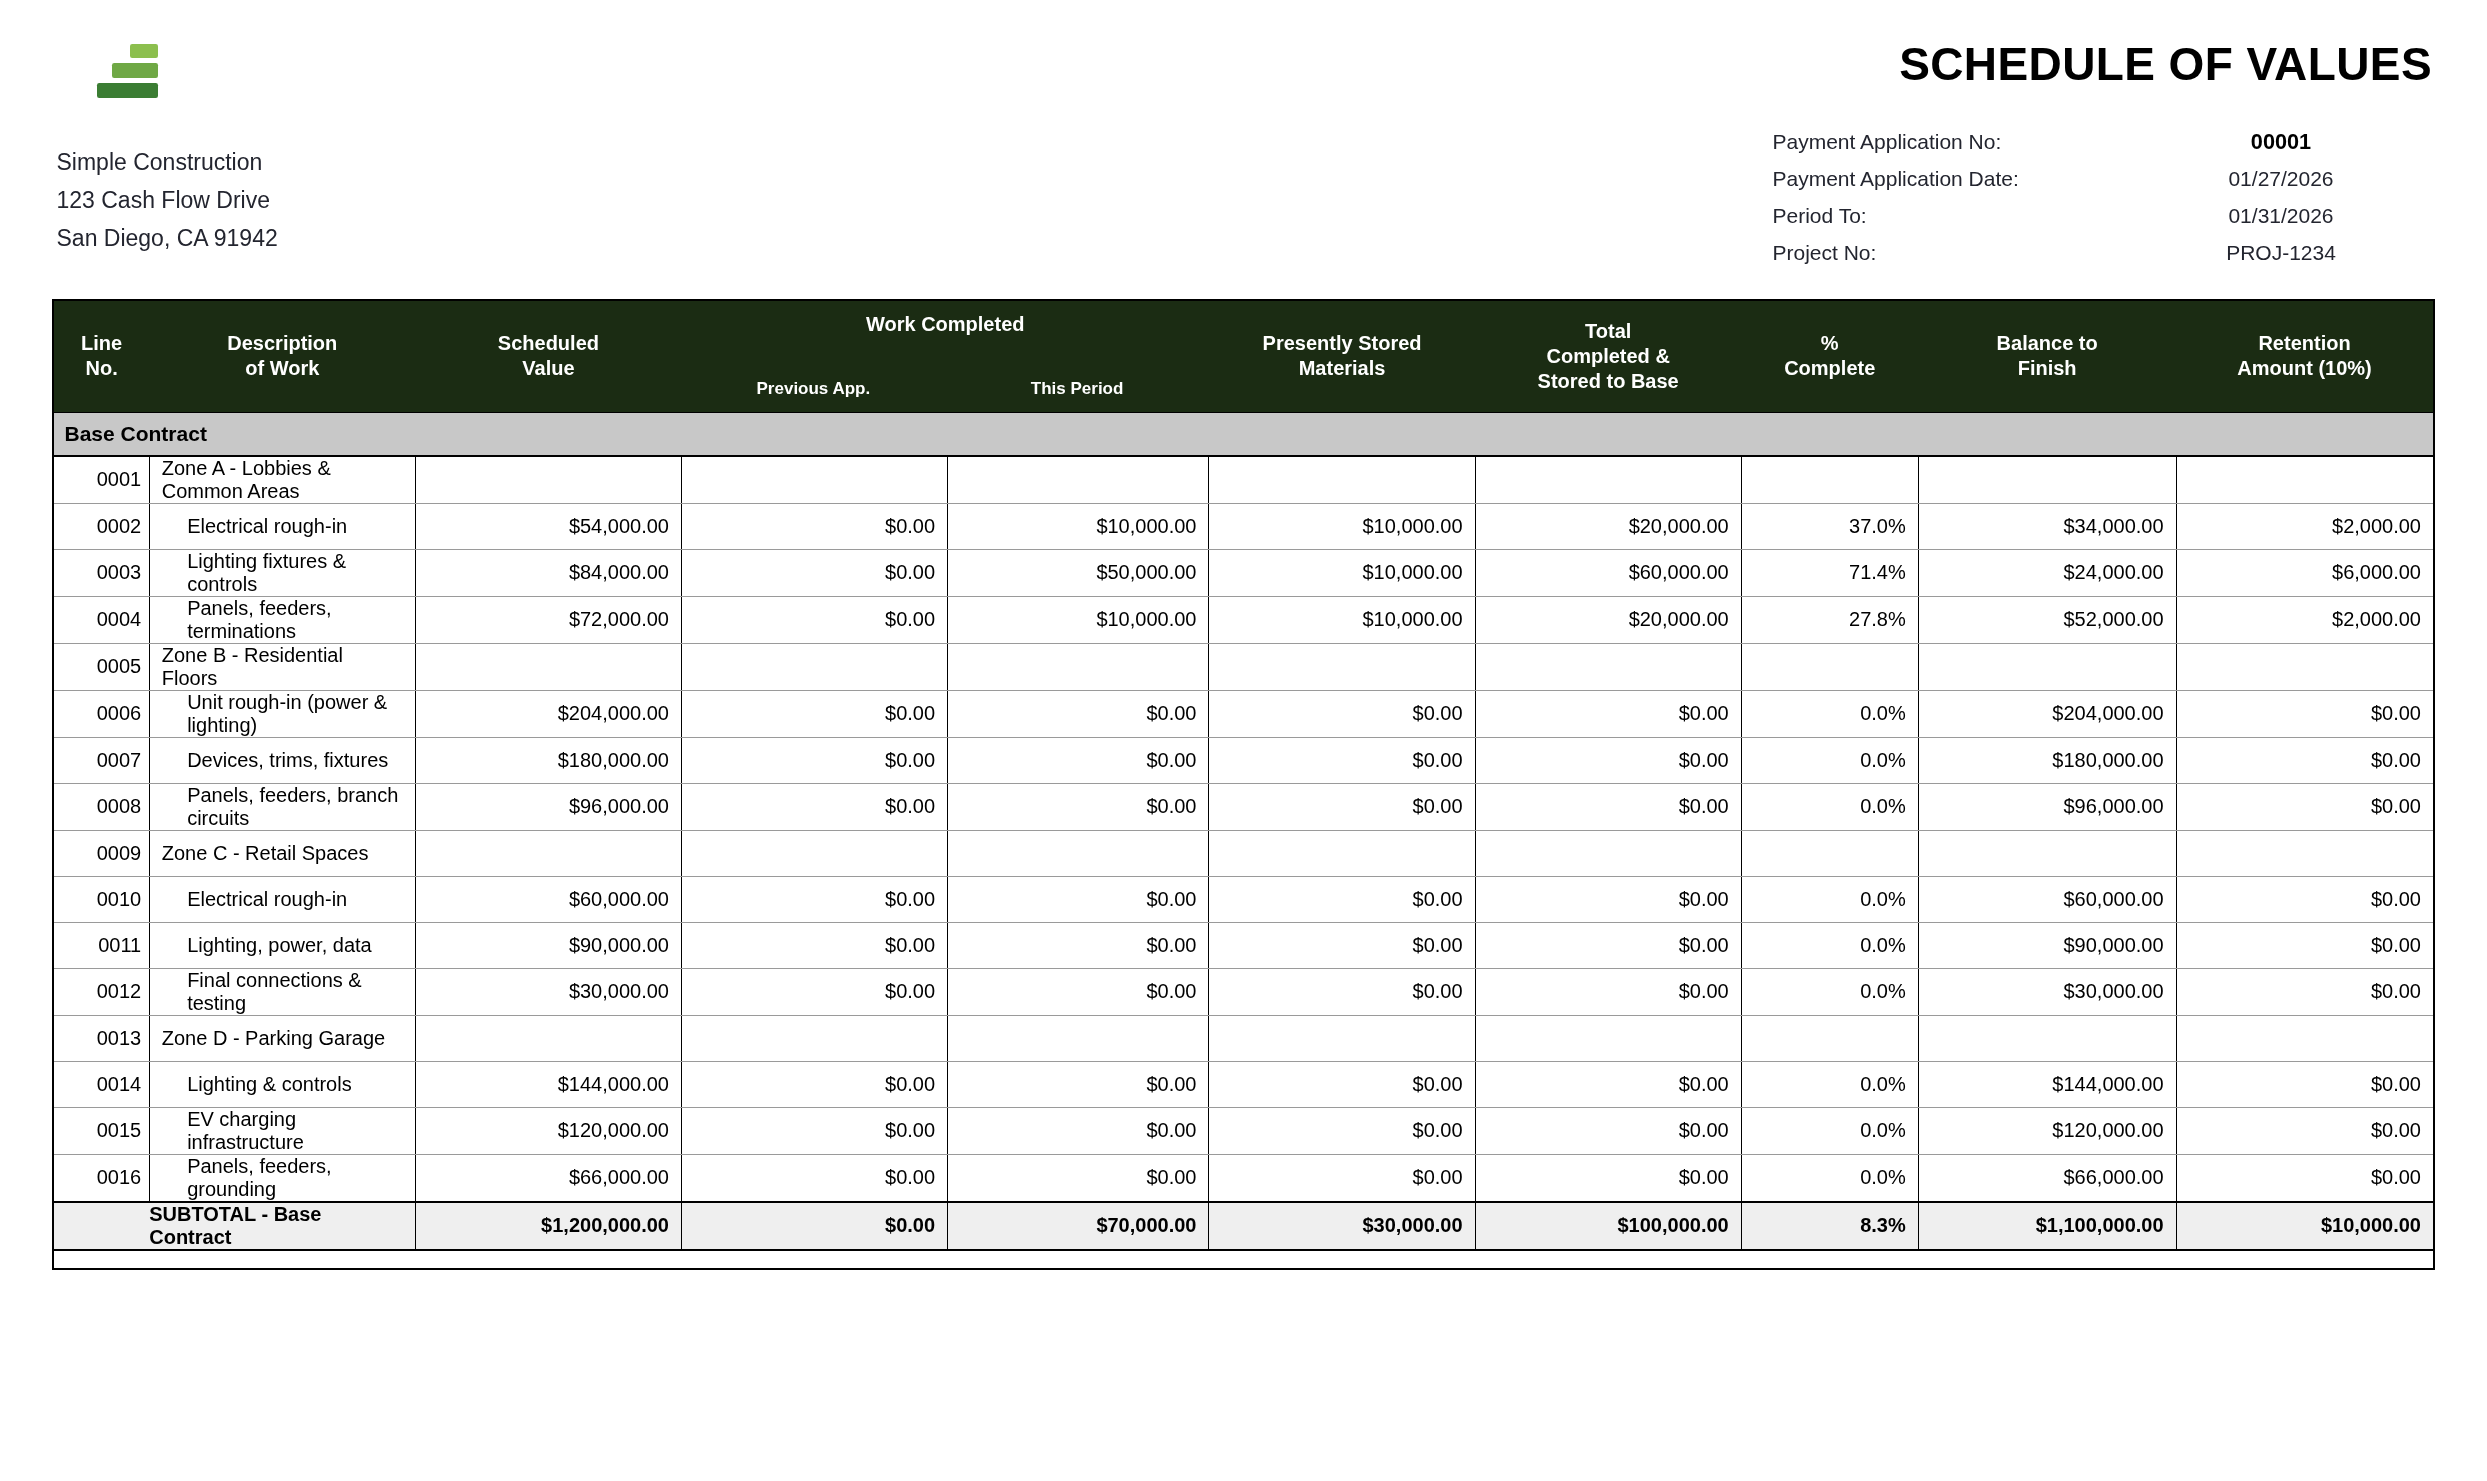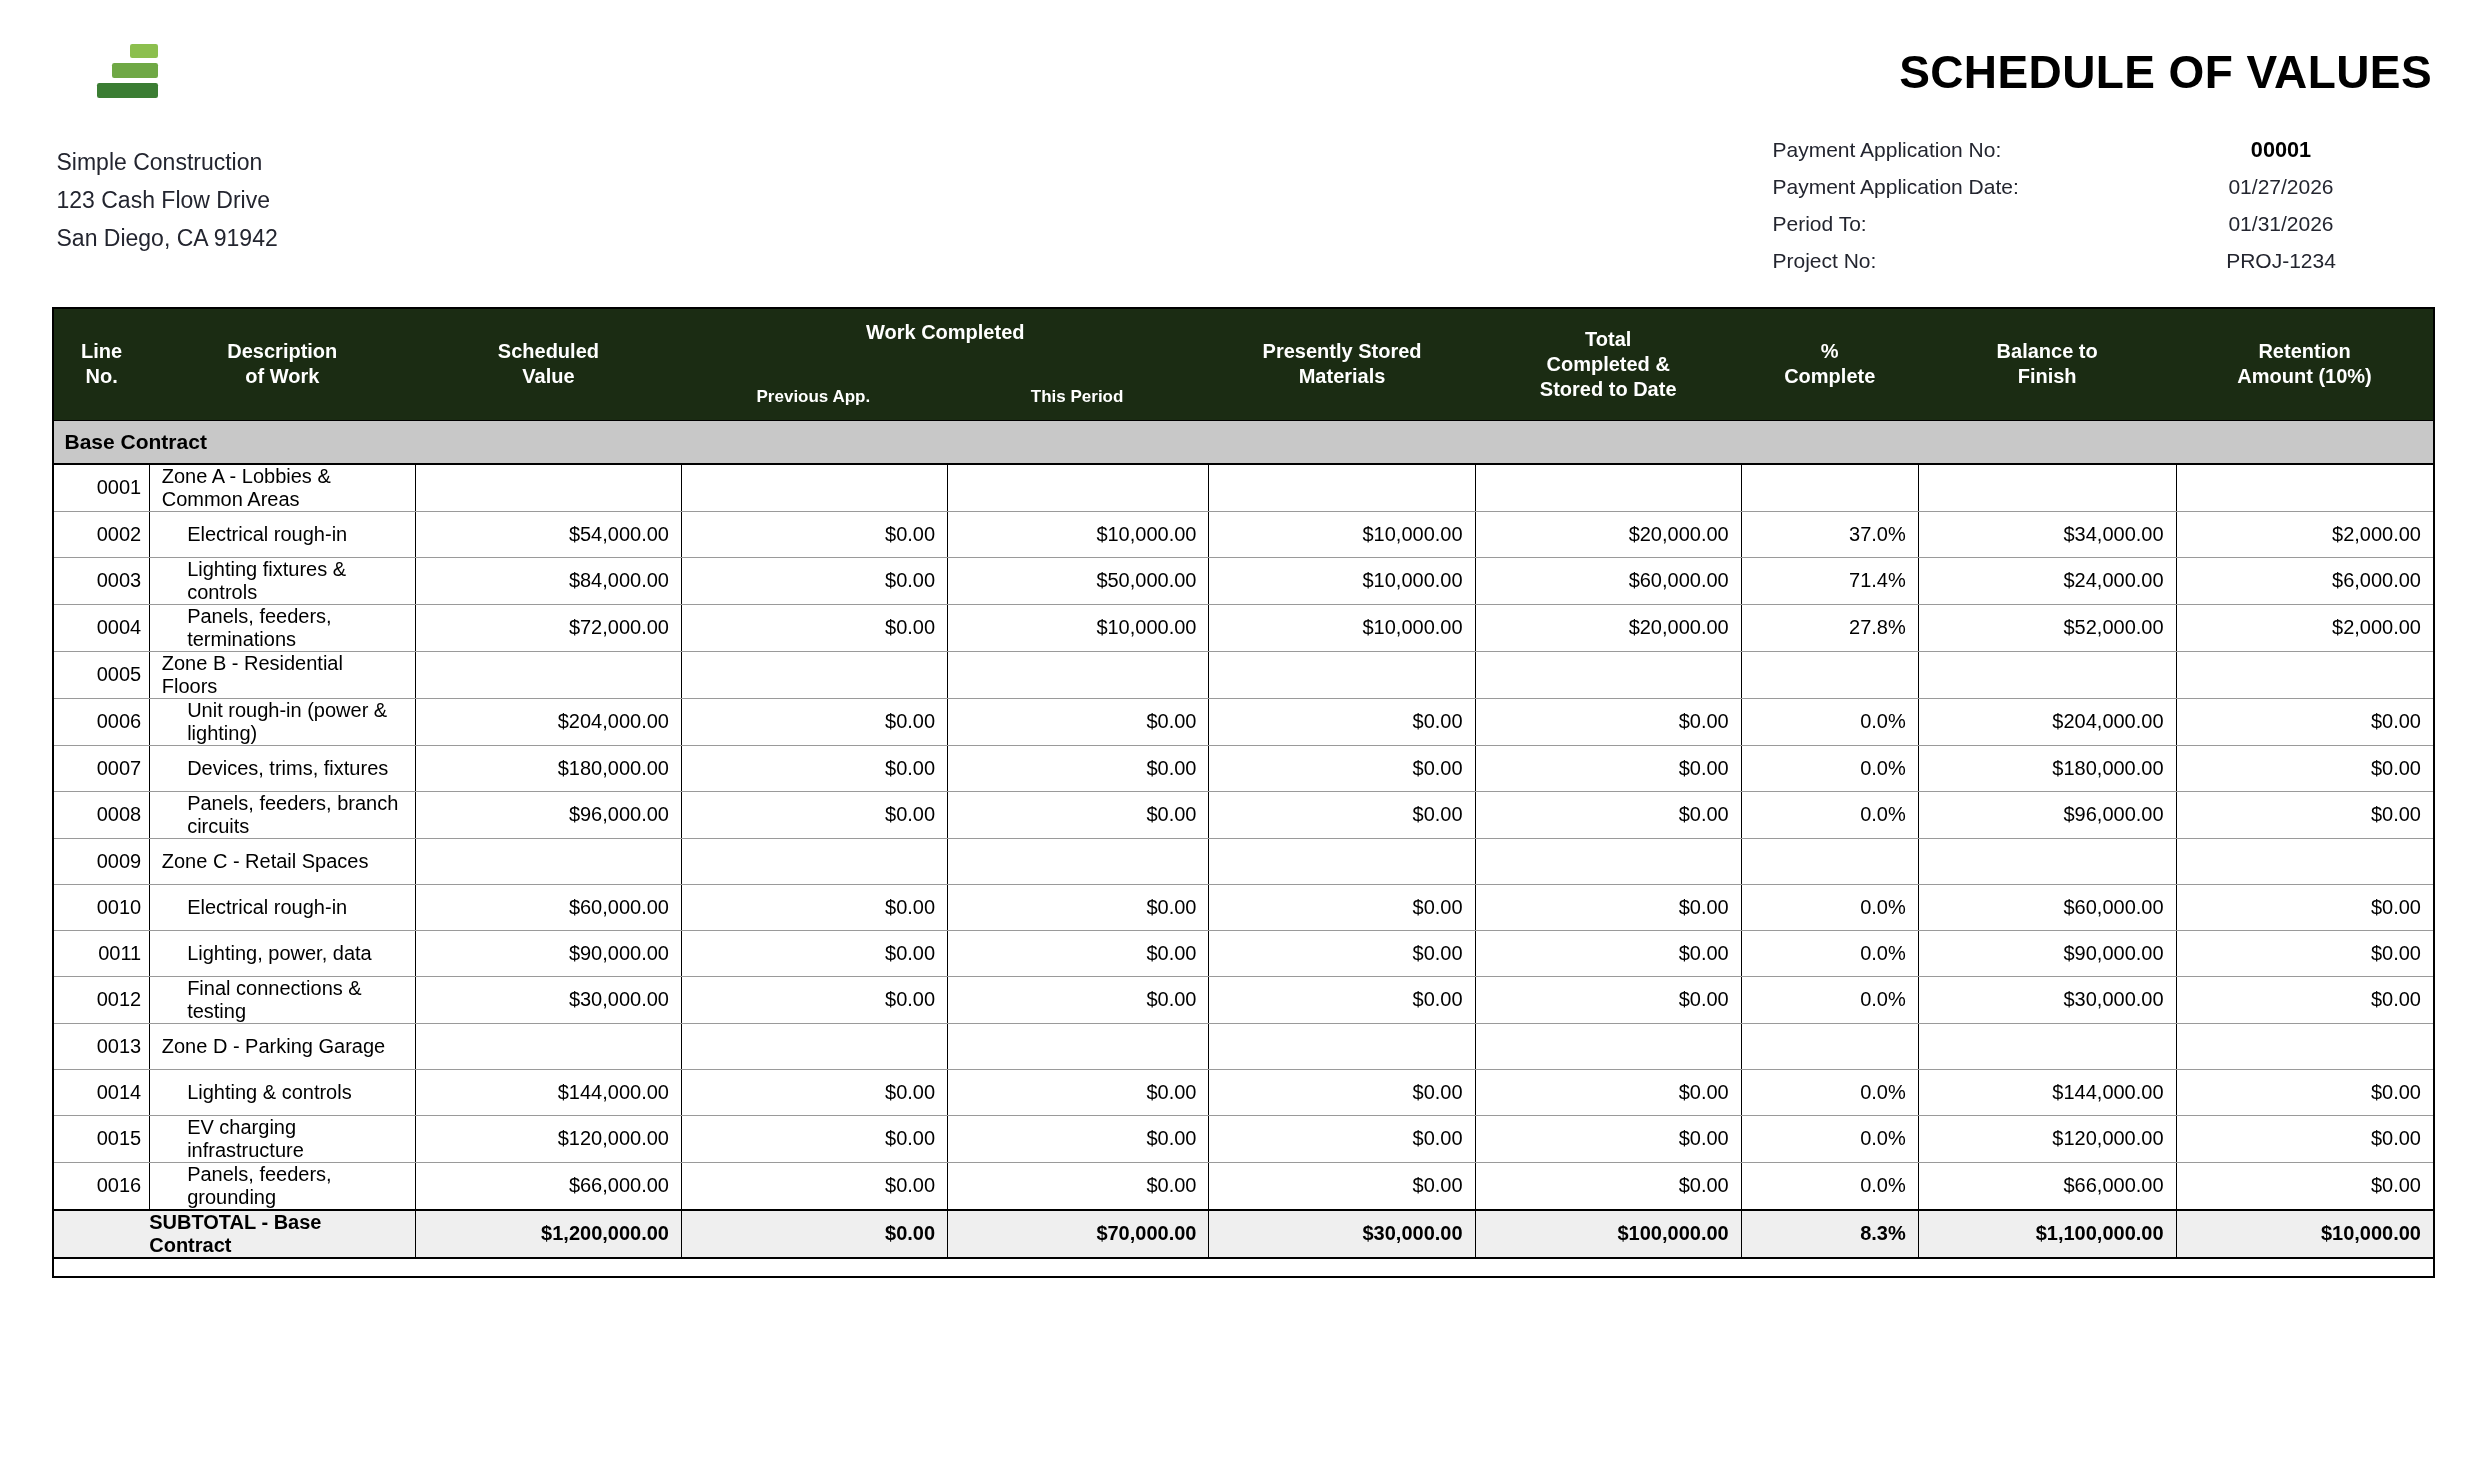--- a/index.html
+++ b/index.html
@@ -61,21 +61,21 @@
     width: 972px;
     padding-right: 0px;
     text-align: right;
   }
   .doc-title {
     font-size: 46px;
     font-weight: 700;
     letter-spacing: 0.4px;
     color: #000000;
     line-height: 52px;
-    margin: 16px 0 33px 0;
+    margin: 8px 0 33px 0;
     white-space: nowrap;
   }
   .meta-table {
     border-collapse: collapse;
     margin-left: auto;
     margin-right: 1.5px;
     width: 658px;
   }
   .meta-table td {
     font-size: 21px;
@@ -284,21 +284,21 @@
               </span>
             </span>
           </th>
           <th>
             <span class="head-stack">Presently Stored</span>
             <span class="head-stack">Materials</span>
           </th>
           <th>
             <span class="head-stack">Total</span>
             <span class="head-stack">Completed &amp;</span>
-            <span class="head-stack">Stored to Date</span>
+            <span class="head-stack">Stored to Base</span>
           </th>
           <th>
             <span class="head-stack">%</span>
             <span class="head-stack">Complete</span>
           </th>
           <th>
             <span class="head-stack">Balance to</span>
             <span class="head-stack">Finish</span>
           </th>
           <th>

